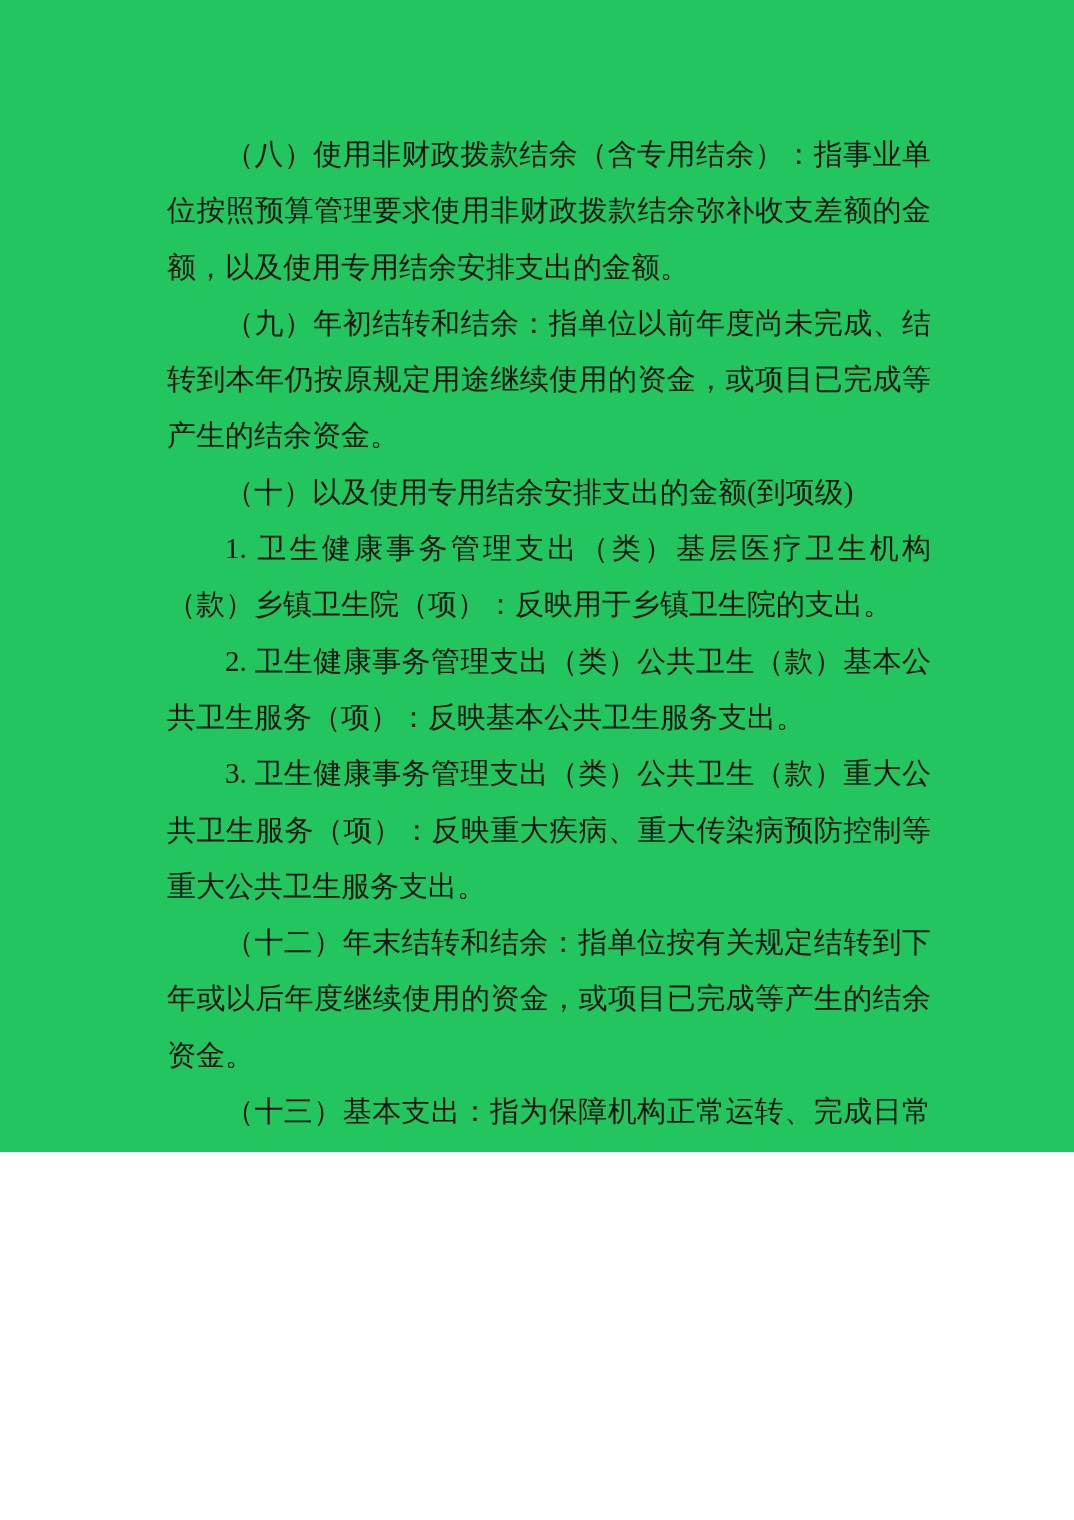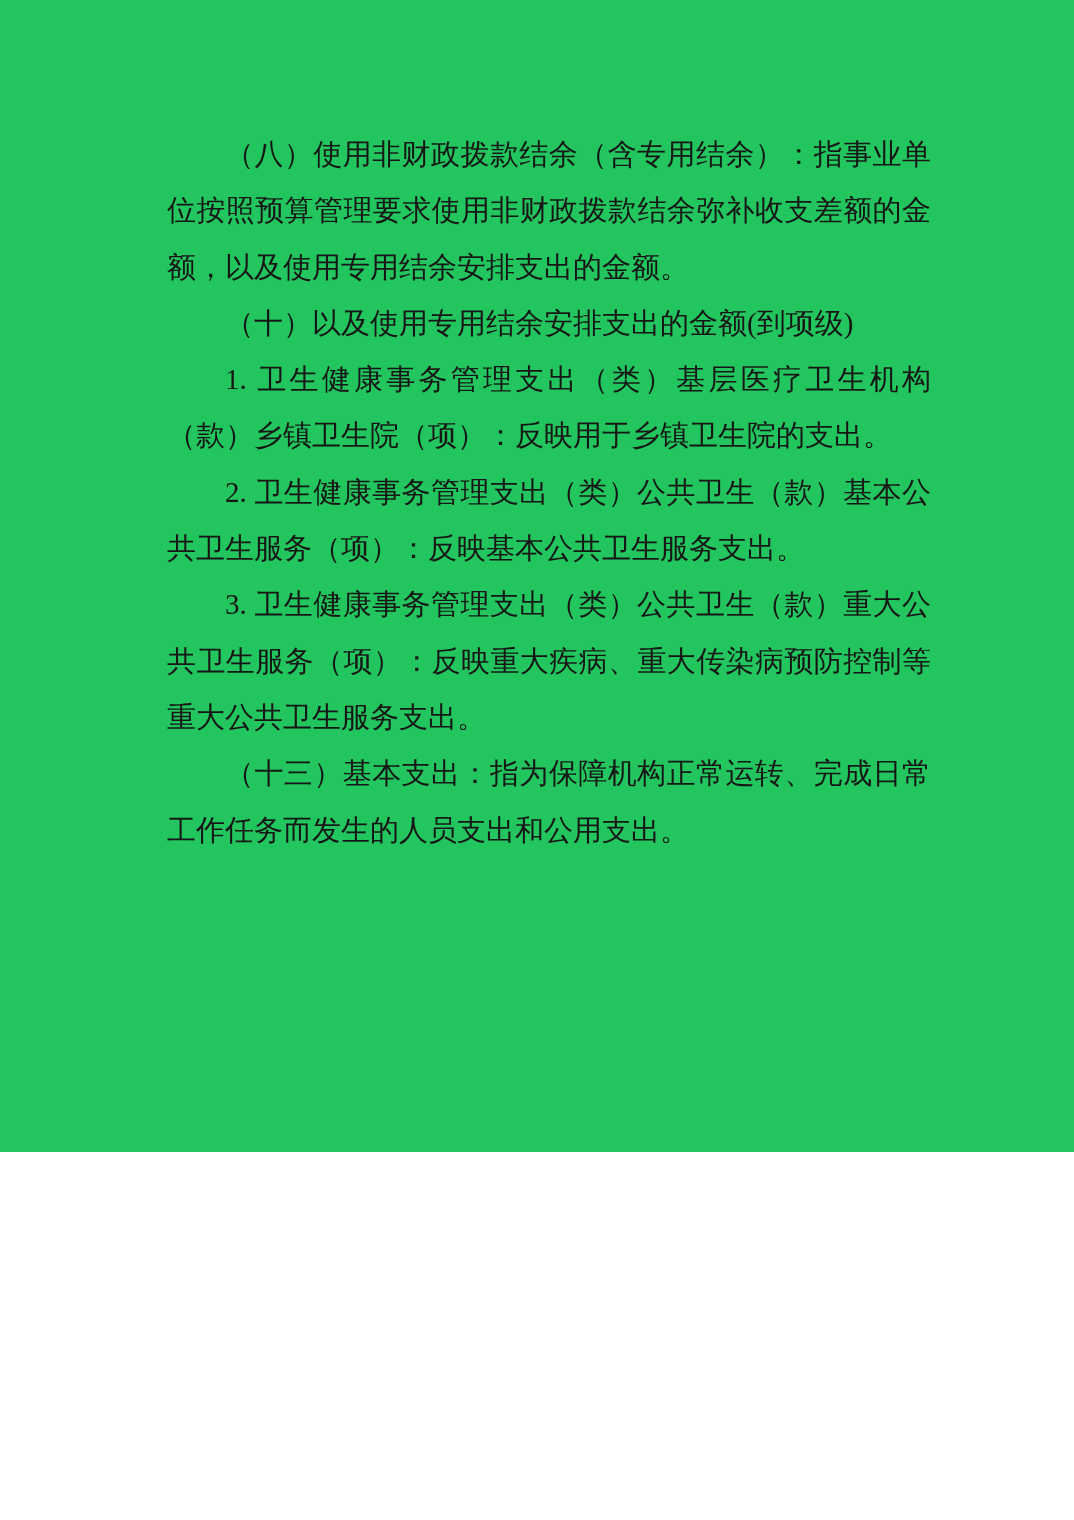--- a/index.html
+++ b/index.html
@@ -44,22 +44,24 @@
     line-height: 30px;
     color: #111111;
   }
 </style>
 </head>
 <body>
 
 <div class="page">
   <div class="content">
     <p>（八）使用非财政拨款结余（含专用结余）：指事业单位按照预算管理要求使用非财政拨款结余弥补收支差额的金额，以及使用专用结余安排支出的金额。</p>
+    <p>（九）年初结转和结余：指单位以前年度尚未完成、结转到本年仍按原规定用途继续使用的资金，或项目已完成等产生的结余资金。</p>
     <p>（十）以及使用专用结余安排支出的金额(到项级)</p>
     <p>1. 卫生健康事务管理支出（类）基层医疗卫生机构（款）乡镇卫生院（项）：反映用于乡镇卫生院的支出。</p>
     <p>2. 卫生健康事务管理支出（类）公共卫生（款）基本公共卫生服务（项）：反映基本公共卫生服务支出。</p>
     <p>3. 卫生健康事务管理支出（类）公共卫生（款）重大公共卫生服务（项）：反映重大疾病、重大传染病预防控制等重大公共卫生服务支出。</p>
+    <p>（十二）年末结转和结余：指单位按有关规定结转到下年或以后年度继续使用的资金，或项目已完成等产生的结余资金。</p>
     <p>（十三）基本支出：指为保障机构正常运转、完成日常工作任务而发生的人员支出和公用支出。</p>
   </div>
   <div class="page-footer">
     <span>20</span>
   </div>
 </div>
 
 </body></html>

